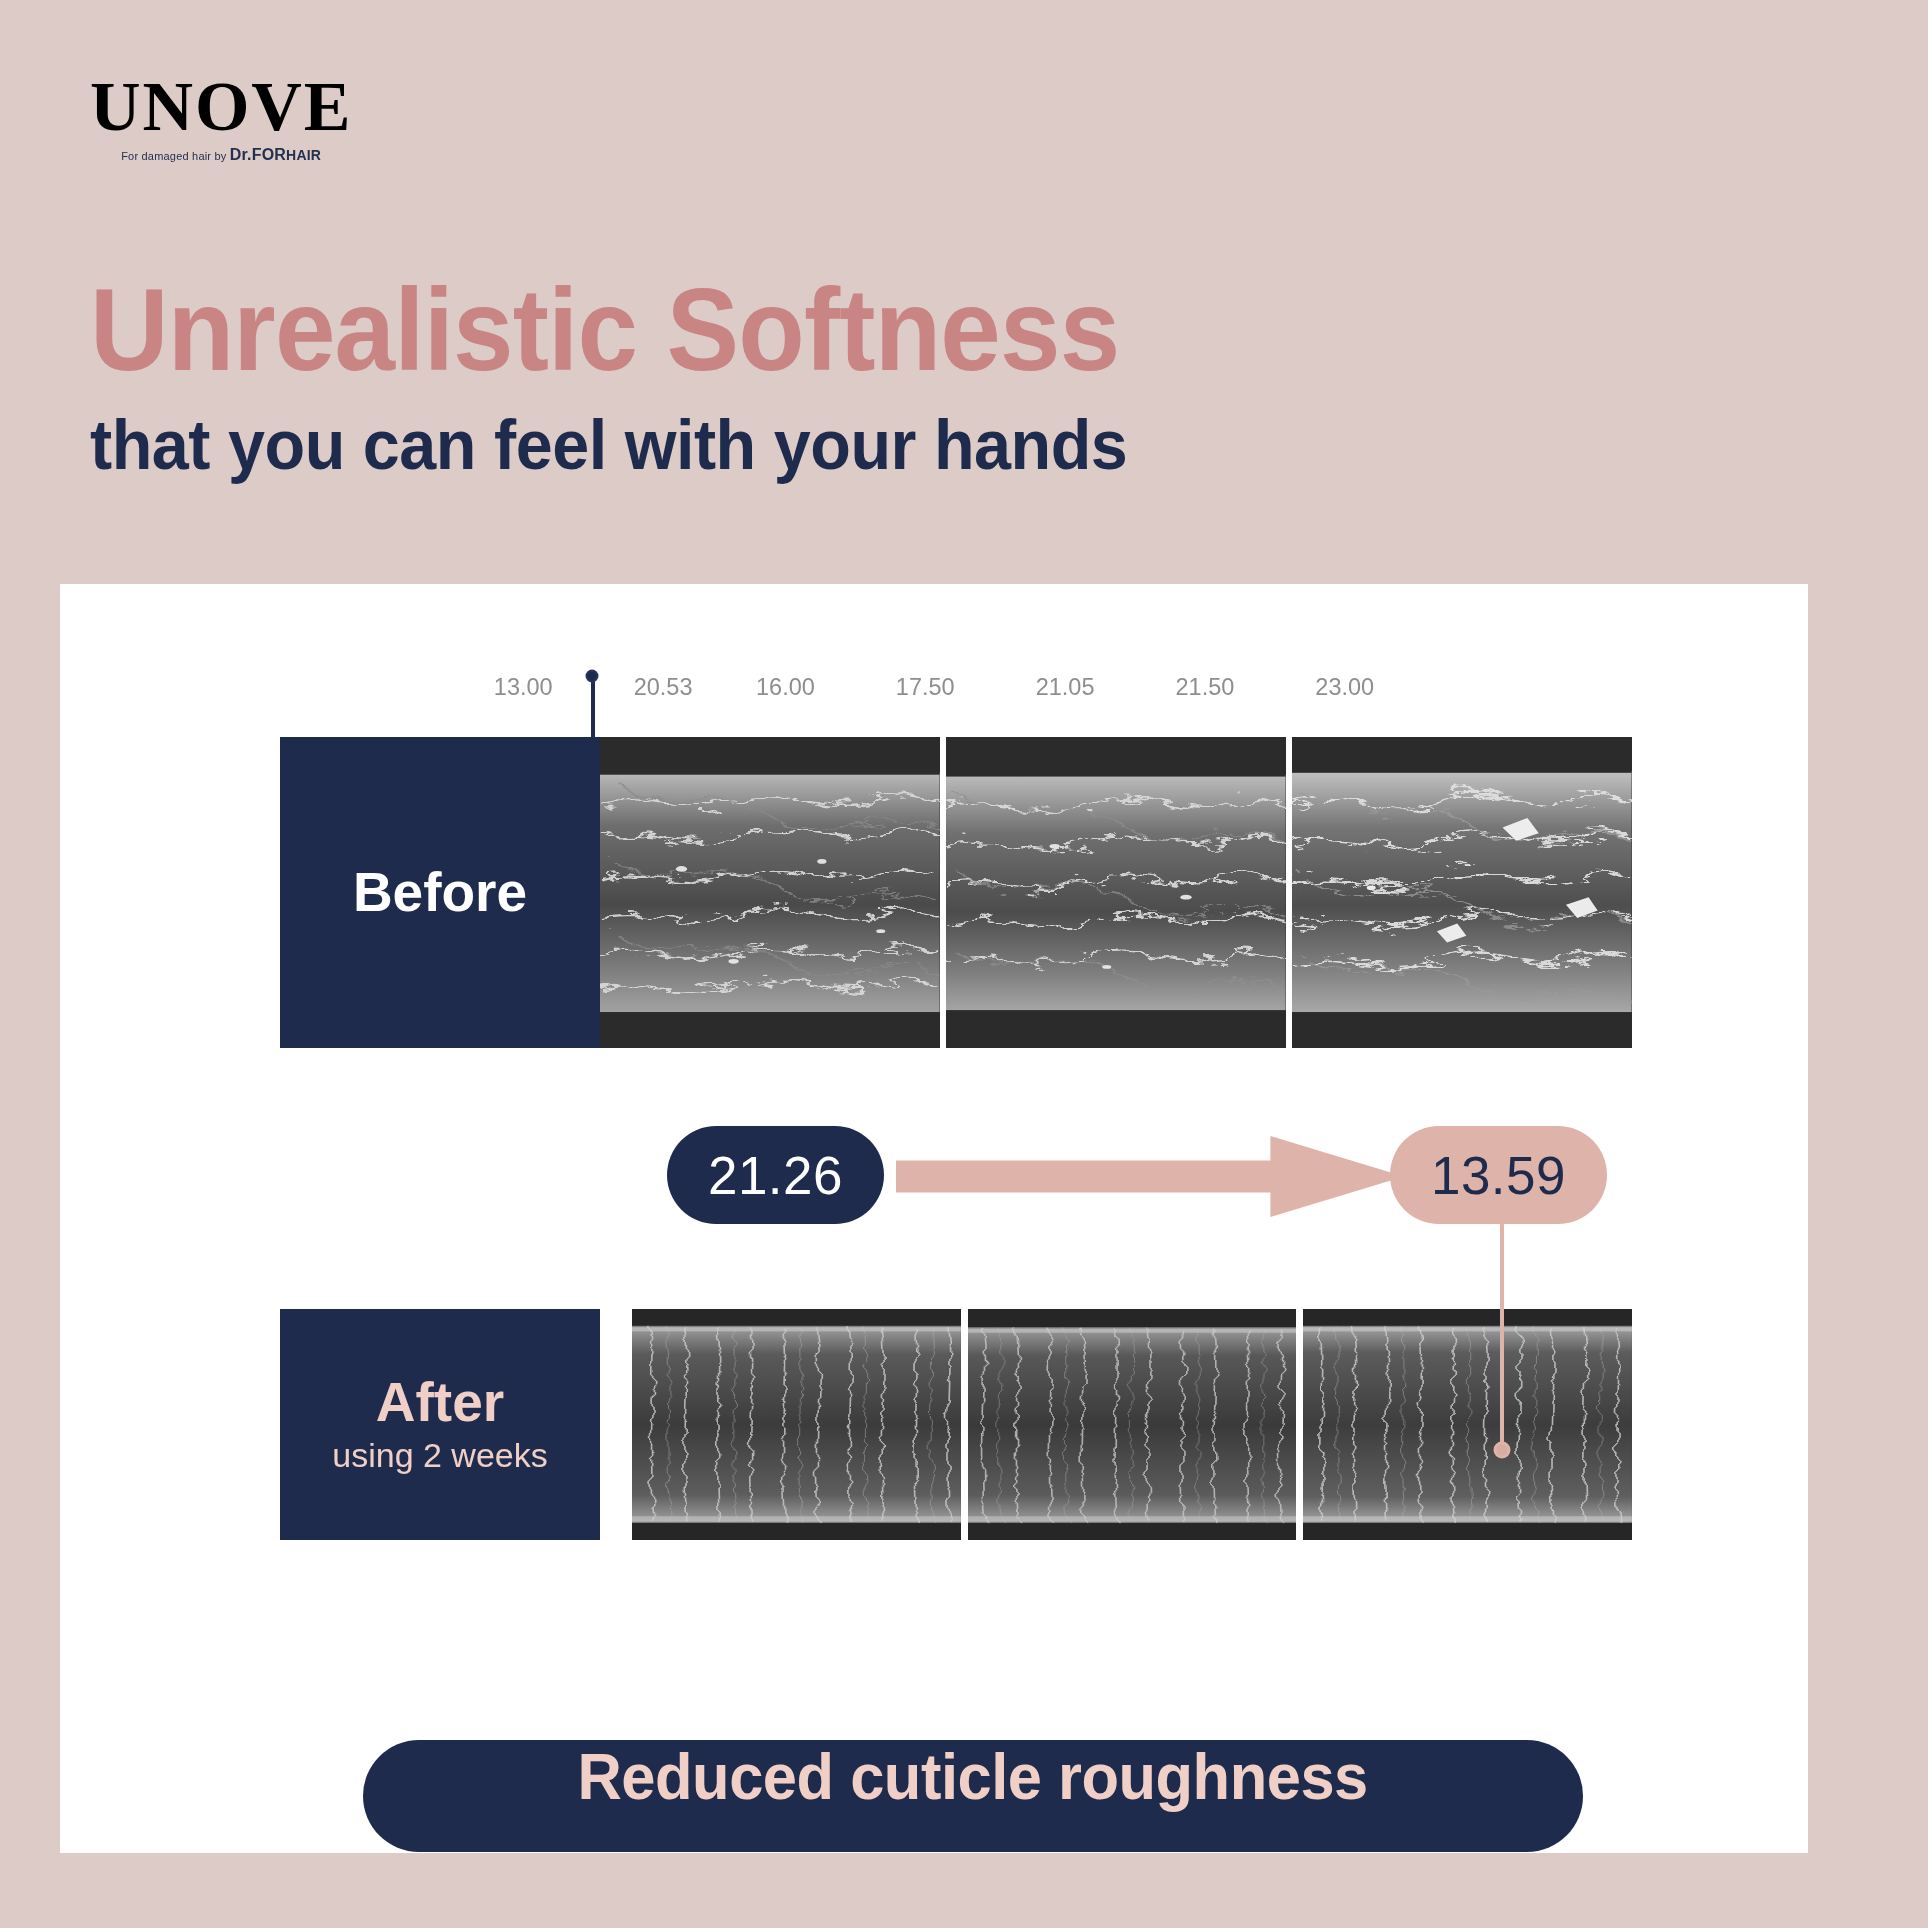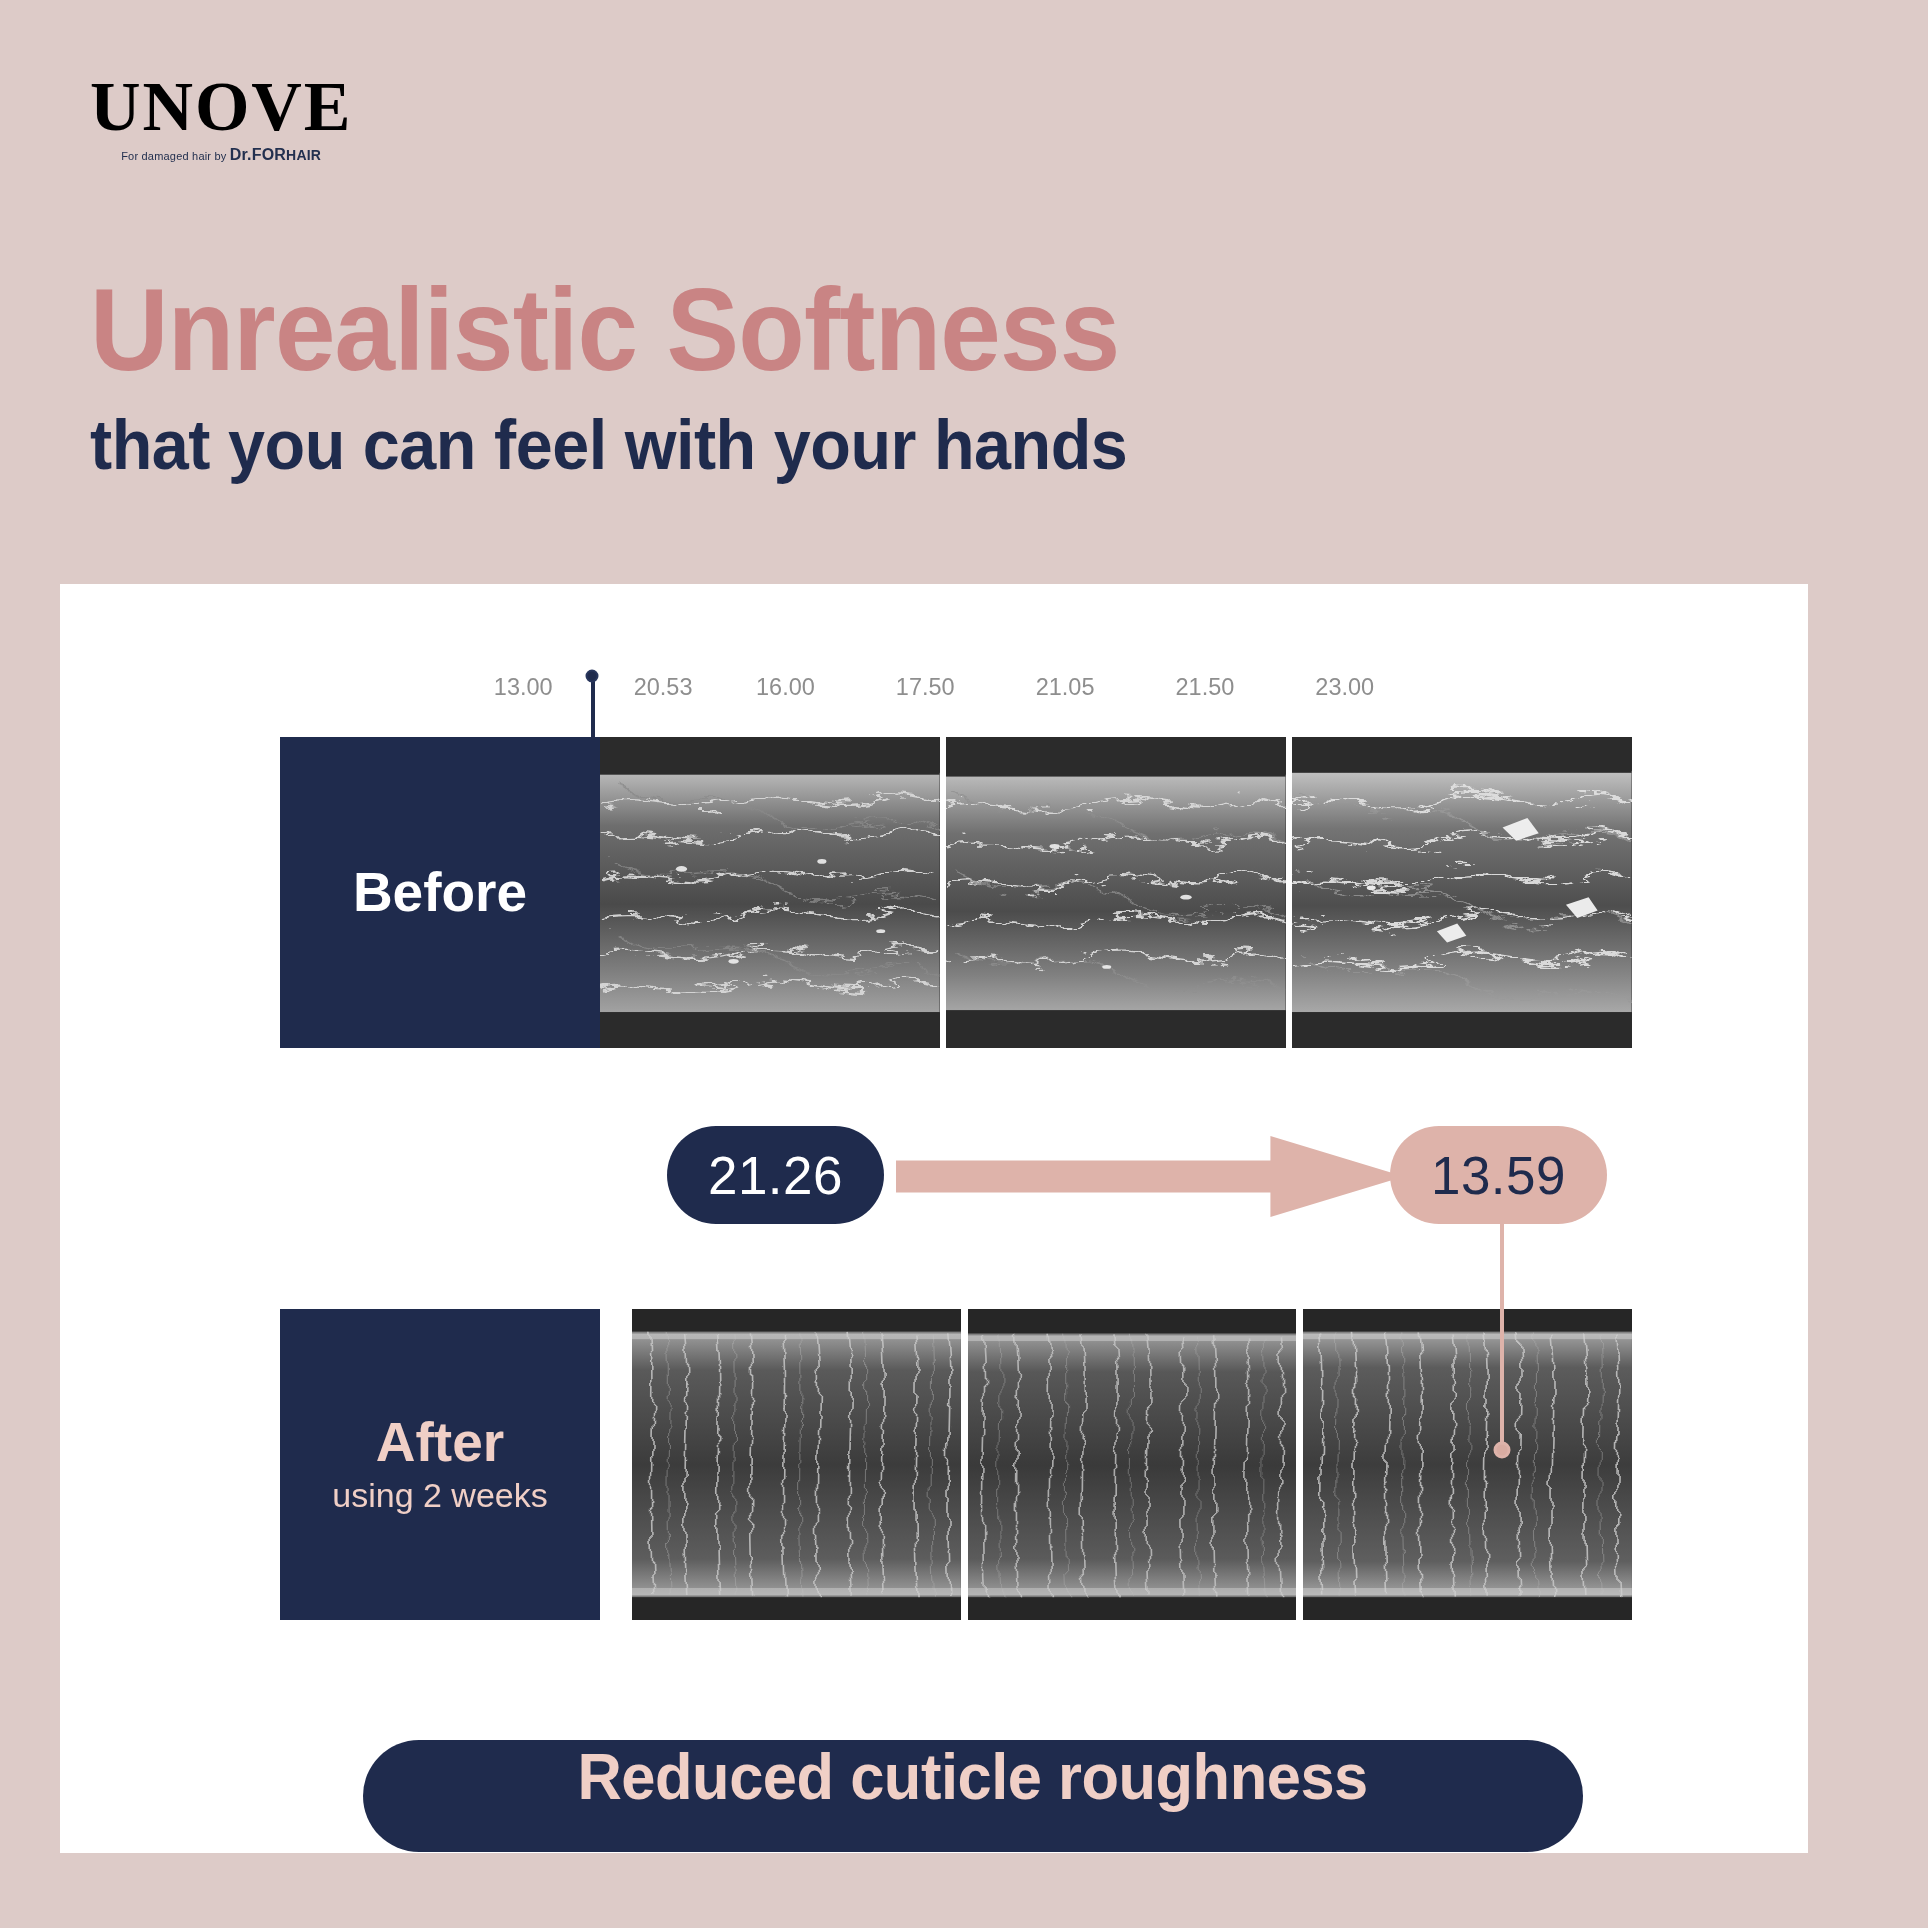--- a/index.html
+++ b/index.html
@@ -67,21 +67,21 @@
     position:absolute;
     font-size:23.5px;
     color:#8e8e8e;
     transform:translateX(-50%);
     white-space:nowrap;
   }
 
   
   .row { position:absolute; left:200px; width:1352px; display:flex;margin-left:20px; }
   #row-before { top:153px; height:311px; }
-  #row-after  { top:725px; height:311px;gap:32px; }
+  #row-after  { top:725px; height:231px;gap:32px; }
 
   .label-box {
     width:320px; flex:0 0 320px;
     background:#1f2b4d;
     display:flex; flex-direction:column;
     align-items:center; justify-content:center;
   }
   .label-main { font-size:55px; font-weight:700; line-height:1.05; }
   .label-main.before { color:#ffffff; }
   .label-main.after  { color:#f0cfc6; }

